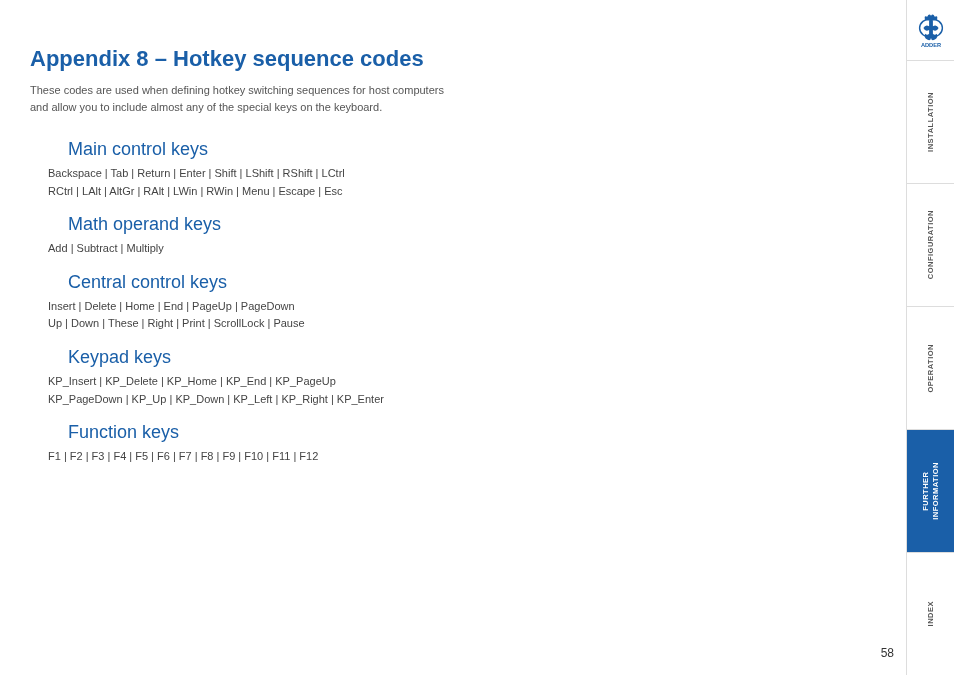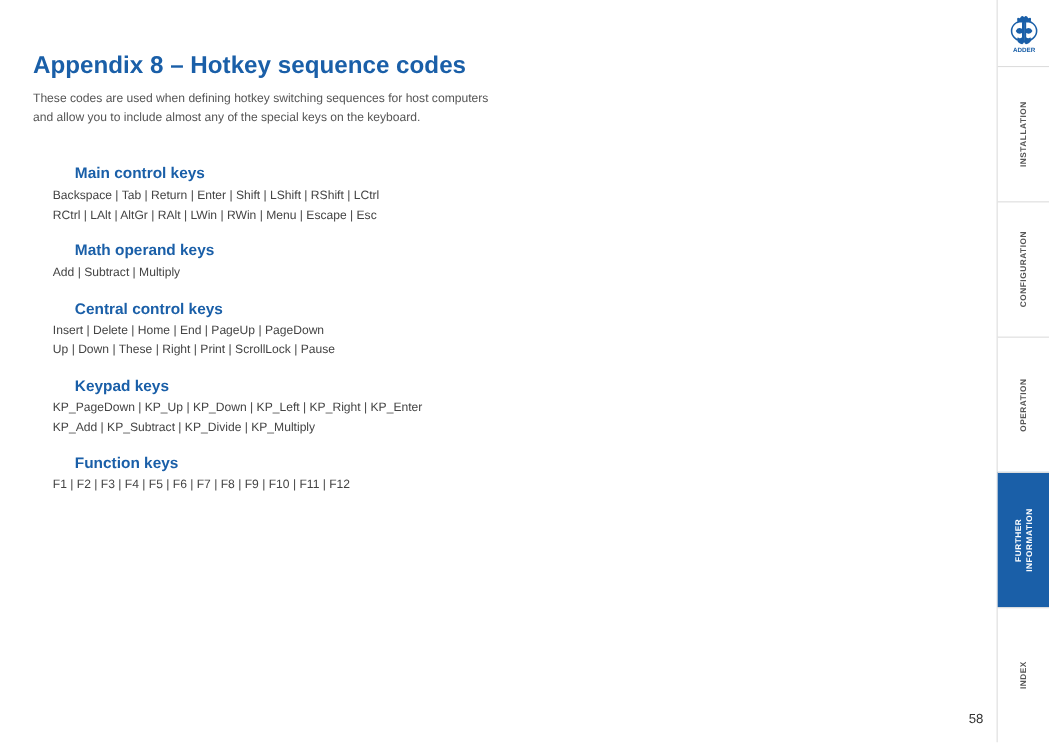--- a/index.html
+++ b/index.html
@@ -26,27 +26,27 @@
       font-weight: bold;
       color: #1a5fa8;
       margin-bottom: 10px;
       margin-top: 21px;
     }
 
     .intro-text {
       font-size: 11px;
       color: #555;
       line-height: 1.5;
-      margin-bottom: 34px;
+      margin-bottom: 24px;
       max-width: 430px;
     }
 
     .section-title {
-      font-size: 14px;
-      font-weight: bold;
+      font-size: 18px;
+      font-weight: normal;
       color: #1a5fa8;
       margin-bottom: 5px;
       margin-top: 14px;
       padding-left: 38px;
     }
 
     .section-content {
       font-size: 11px;
       color: #444;
       line-height: 1.6;
@@ -154,22 +154,22 @@
       <div>
         <div class="section-title">Central control keys</div>
         <div class="section-content">
           <div>Insert | Delete | Home | End | PageUp | PageDown</div>
           <div>Up | Down | These | Right | Print | ScrollLock | Pause</div>
         </div>
       </div>
       <div>
         <div class="section-title">Keypad keys</div>
         <div class="section-content">
+          <div>KP_Insert | KP_Delete | KP_Home | KP_End | KP_PageUp</div>
           <div>KP_PageDown | KP_Up | KP_Down | KP_Left | KP_Right | KP_Enter</div>
-          <div>KP_Add | KP_Subtract | KP_Divide | KP_Multiply</div>
         </div>
       </div>
       <div>
         <div class="section-title">Function keys</div>
         <div class="section-content">
           <div>F1 | F2 | F3 | F4 | F5 | F6 | F7 | F8 | F9 | F10 | F11 | F12</div>
         </div>
       </div>
     </div>
 </div>

